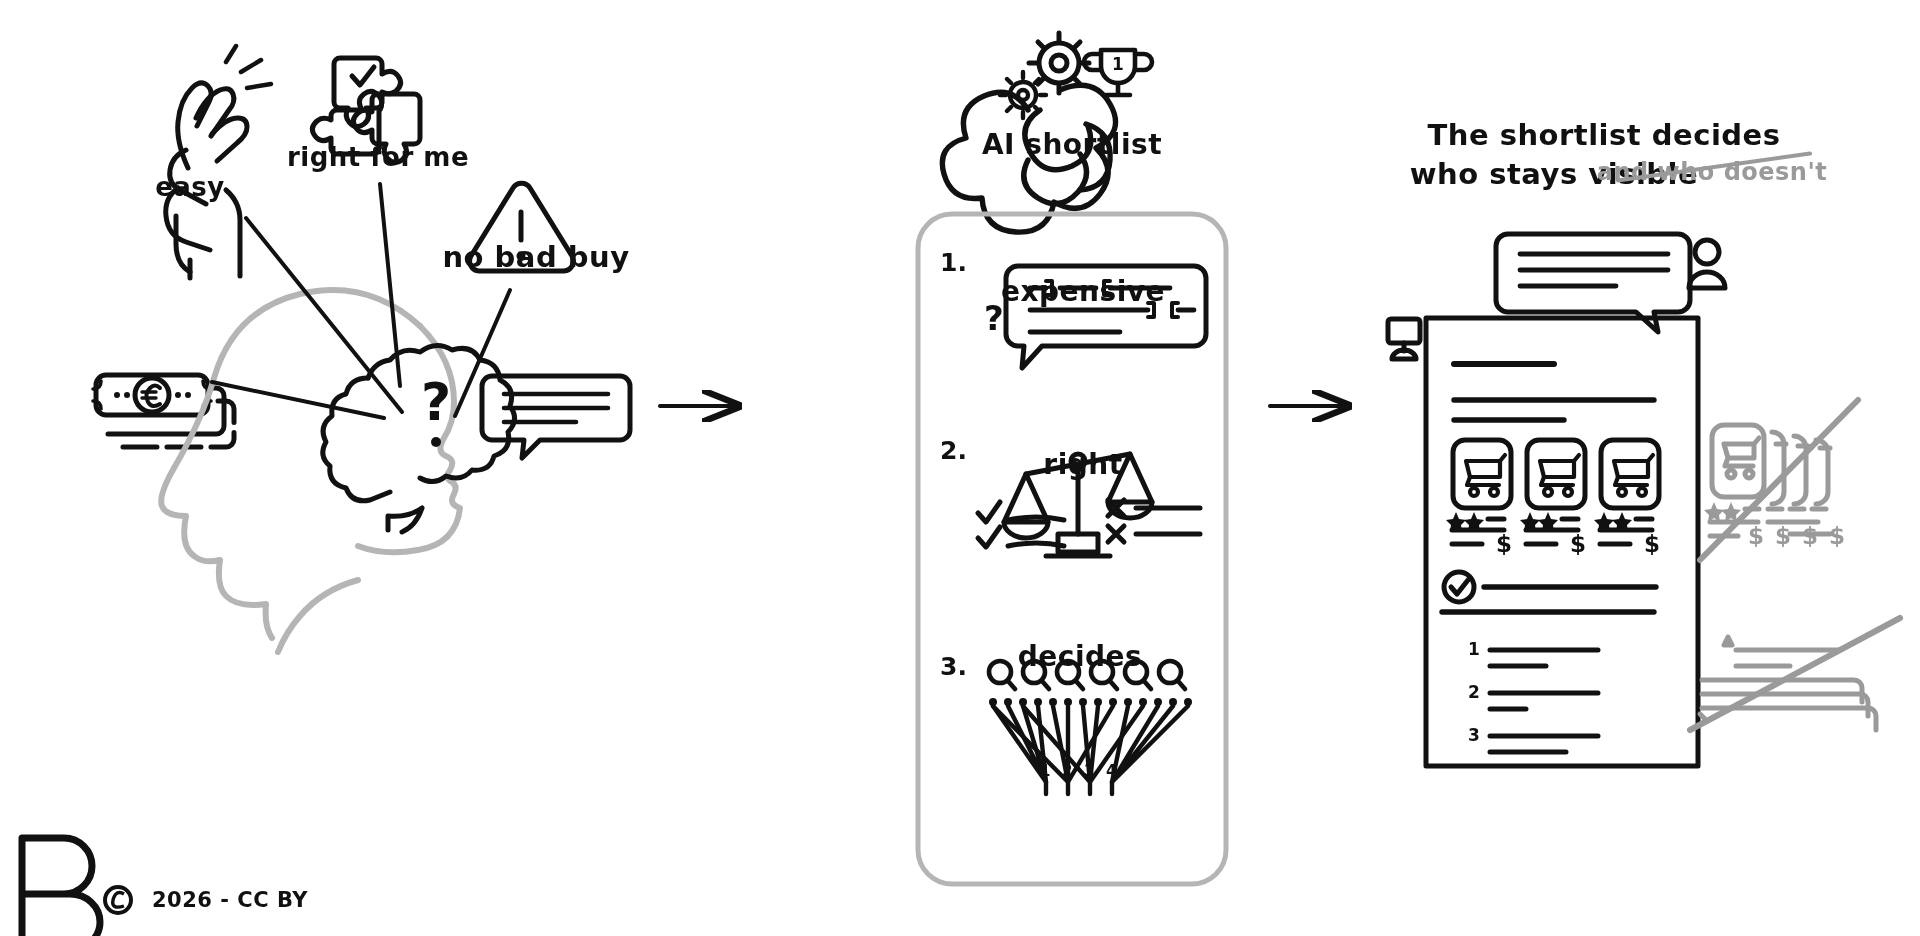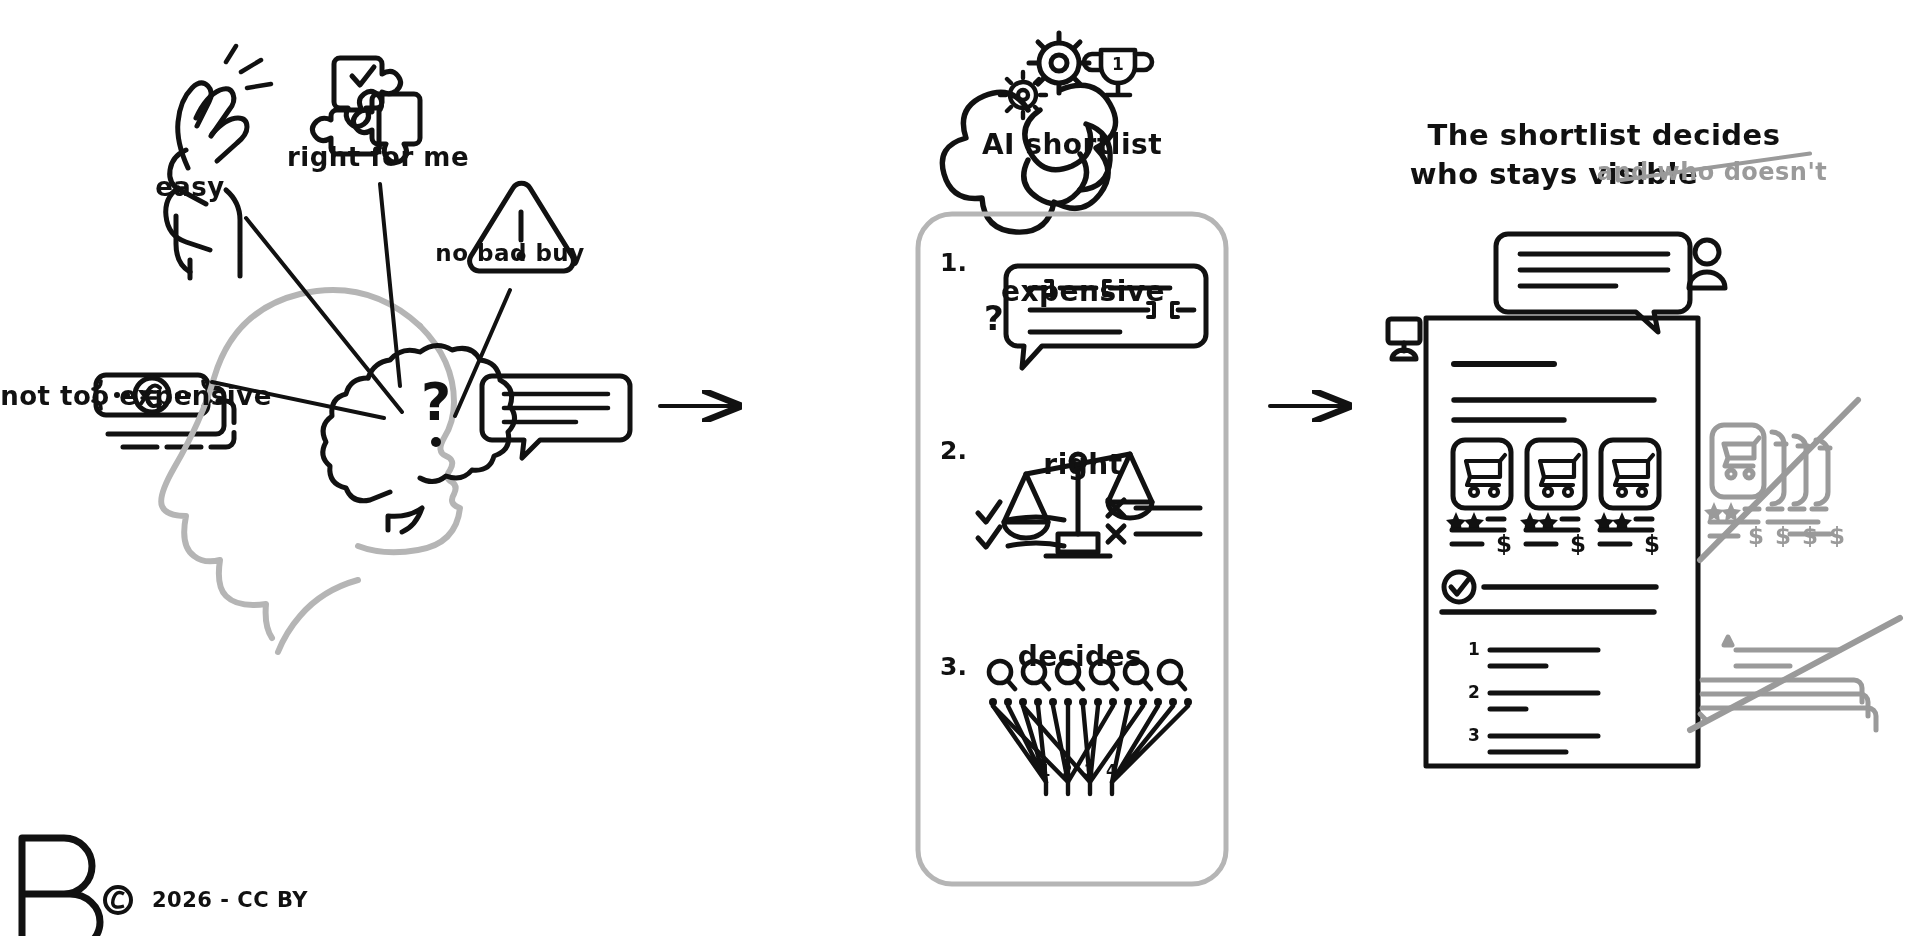--- a/index.html
+++ b/index.html
@@ -344,23 +344,22 @@
   <g fill="none" stroke="#111" stroke-width="4">
     <circle cx="118" cy="900" r="13"></circle>
     <path d="M124 894 q-8 -5 -11 6 q-2 10 11 6" stroke-width="3.4"></path>
   </g>
 </svg>
 
 <div class="lbl" style="left:190px;top:172px;font-size:26px;transform:translateX(-50%);text-align:center;">easy</div>
 
 <div class="lbl" style="left:378px;top:142px;font-size:26px;transform:translateX(-50%);text-align:center;">right for me</div>
 
-<div class="lbl" style="left:510px;top:240px;font-size:23px;transform:translateX(-50%);">no bad buy</div>
-
-<div class="lbl" style="left:136px;top:381px;font-size:26px;transform:translateX(-50%);">not too expensive</div>
+<div class="lbl" style="left:536px;top:240px;font-size:29px;transform:translateX(-50%);">no bad buy</div>
+
 
 <div class="lbl" style="left:1072px;top:128px;font-size:28px;transform:translateX(-50%);">AI shortlist</div>
 
 <div class="num" style="left:940px;top:248px;font-size:25px;">1.</div>
 <div class="lbl" style="left:1083px;top:275px;font-size:28px;transform:translateX(-50%);">expensive</div>
 
 <div class="num" style="left:940px;top:436px;font-size:25px;">2.</div>
 <div class="lbl" style="left:1083px;top:448px;font-size:28px;transform:translateX(-50%);">right</div>
 
 <div class="num" style="left:940px;top:652px;font-size:25px;">3.</div>

